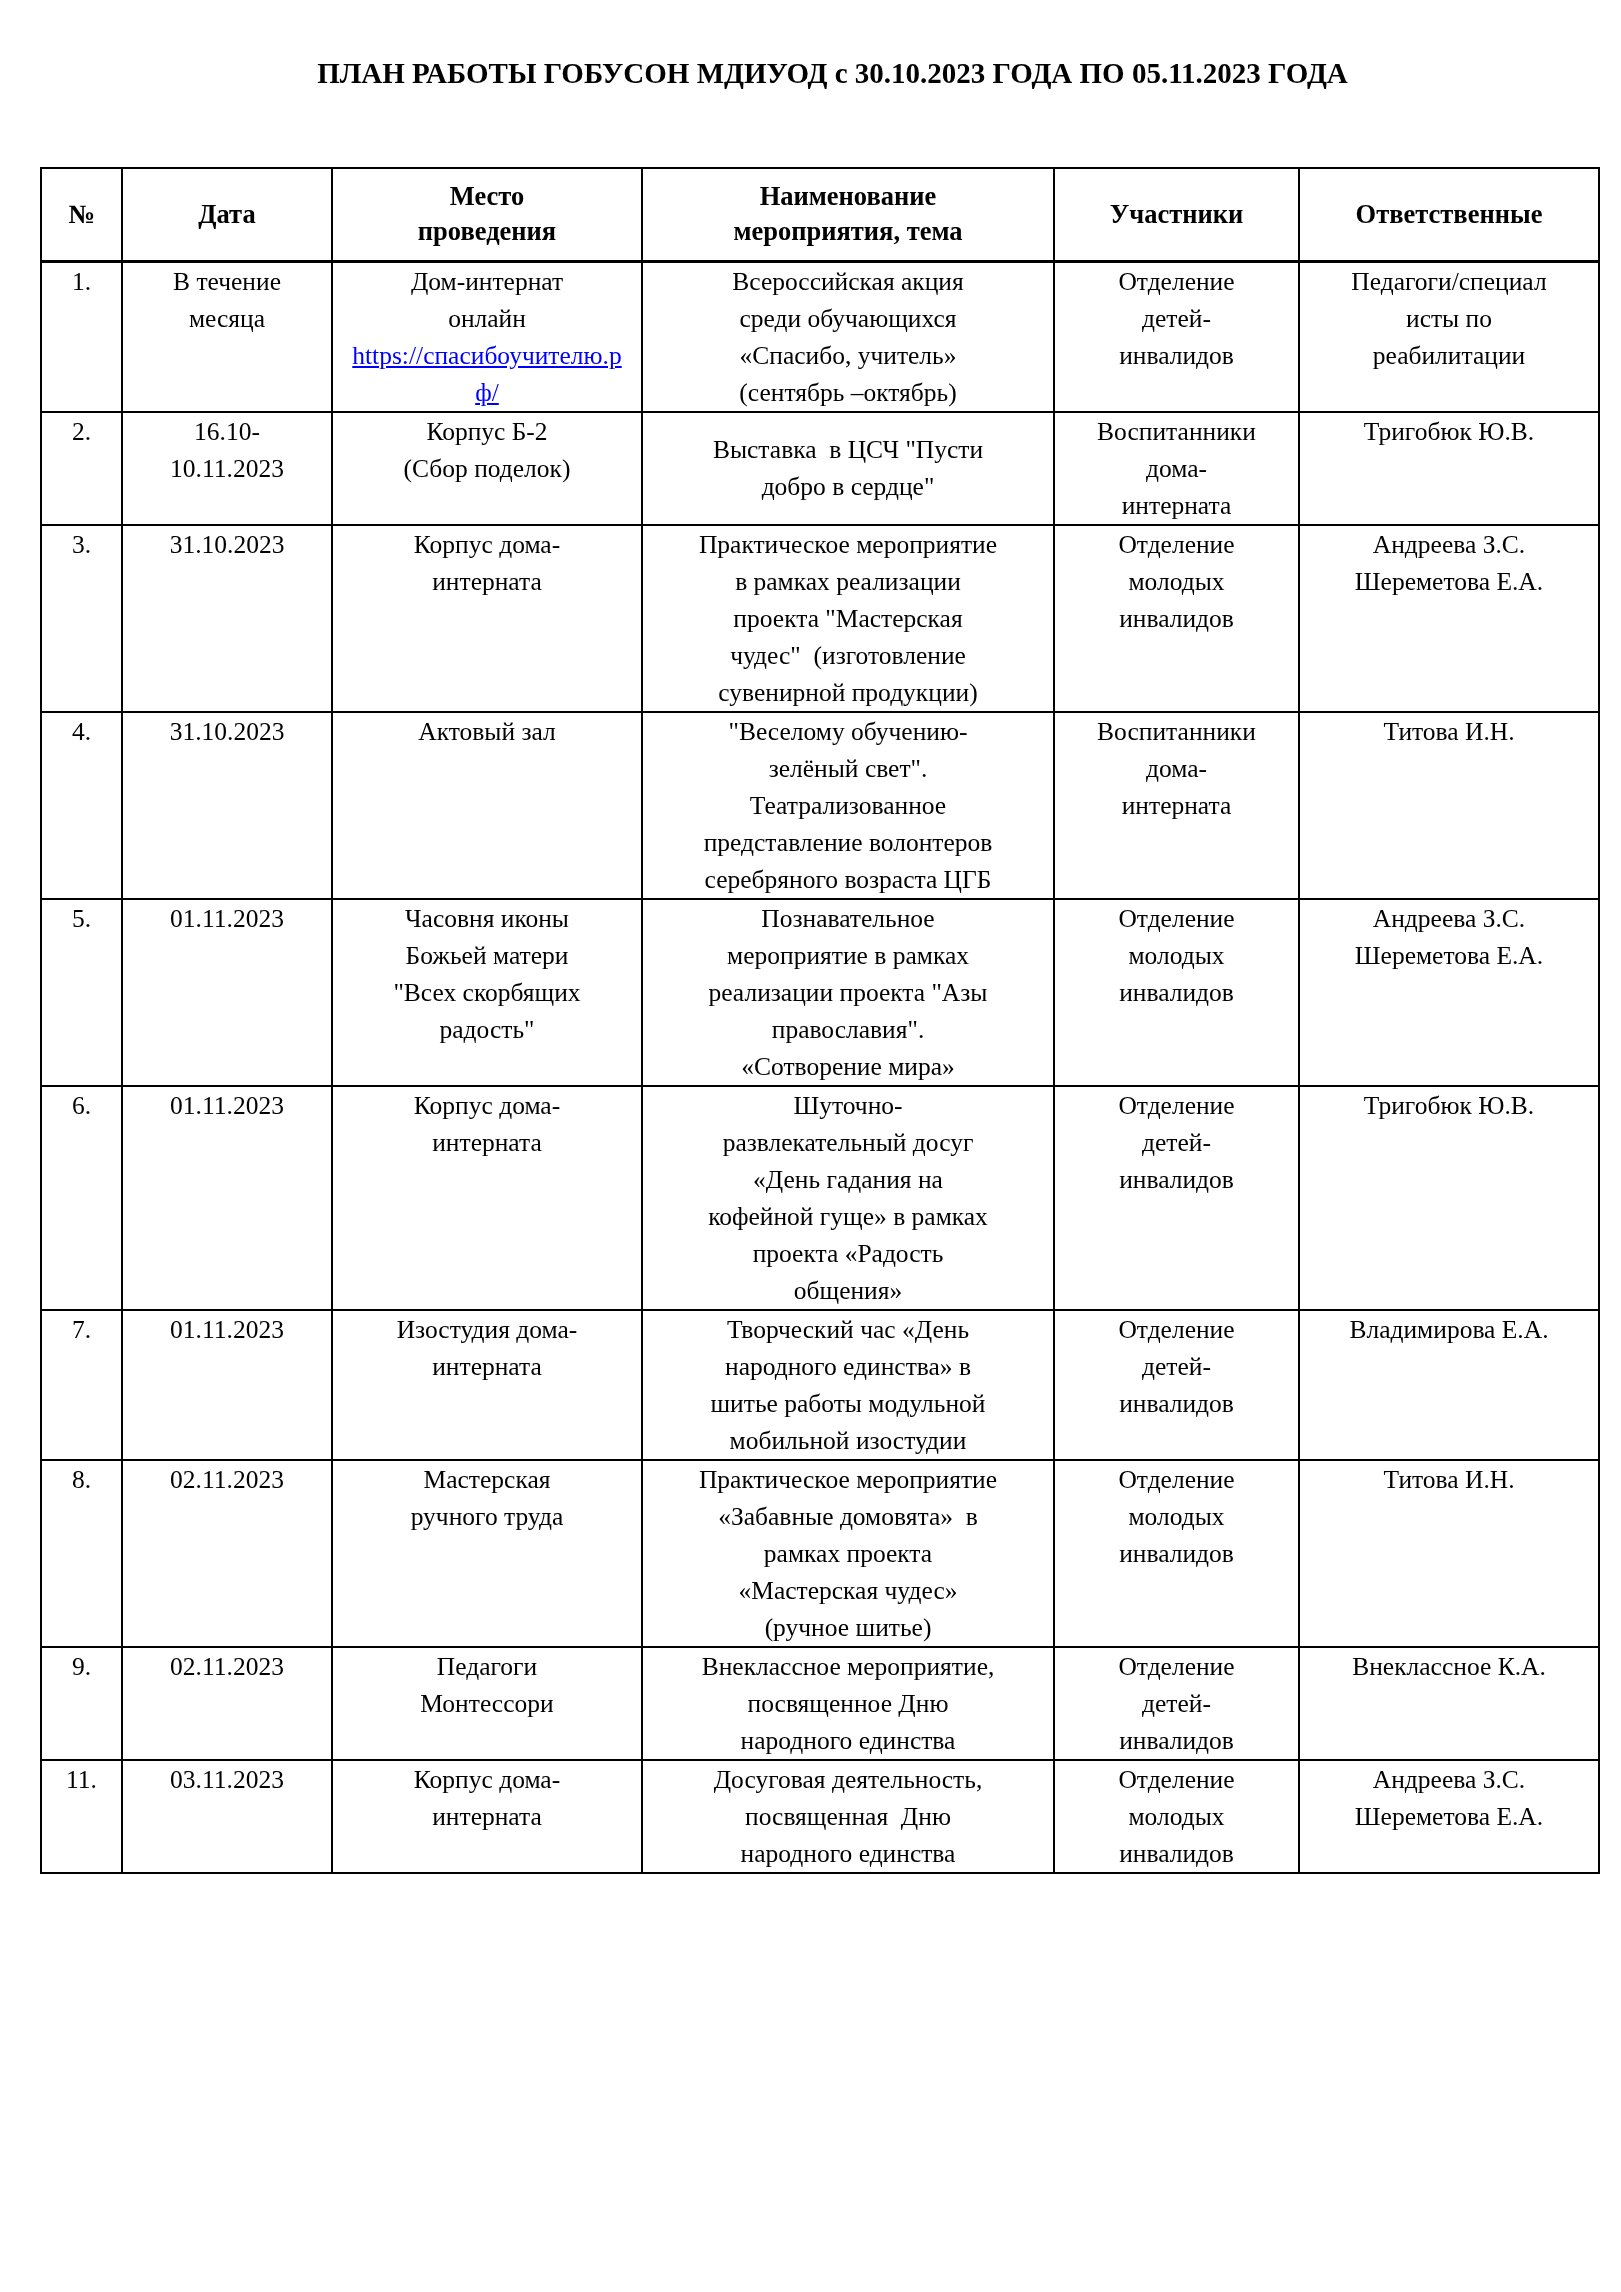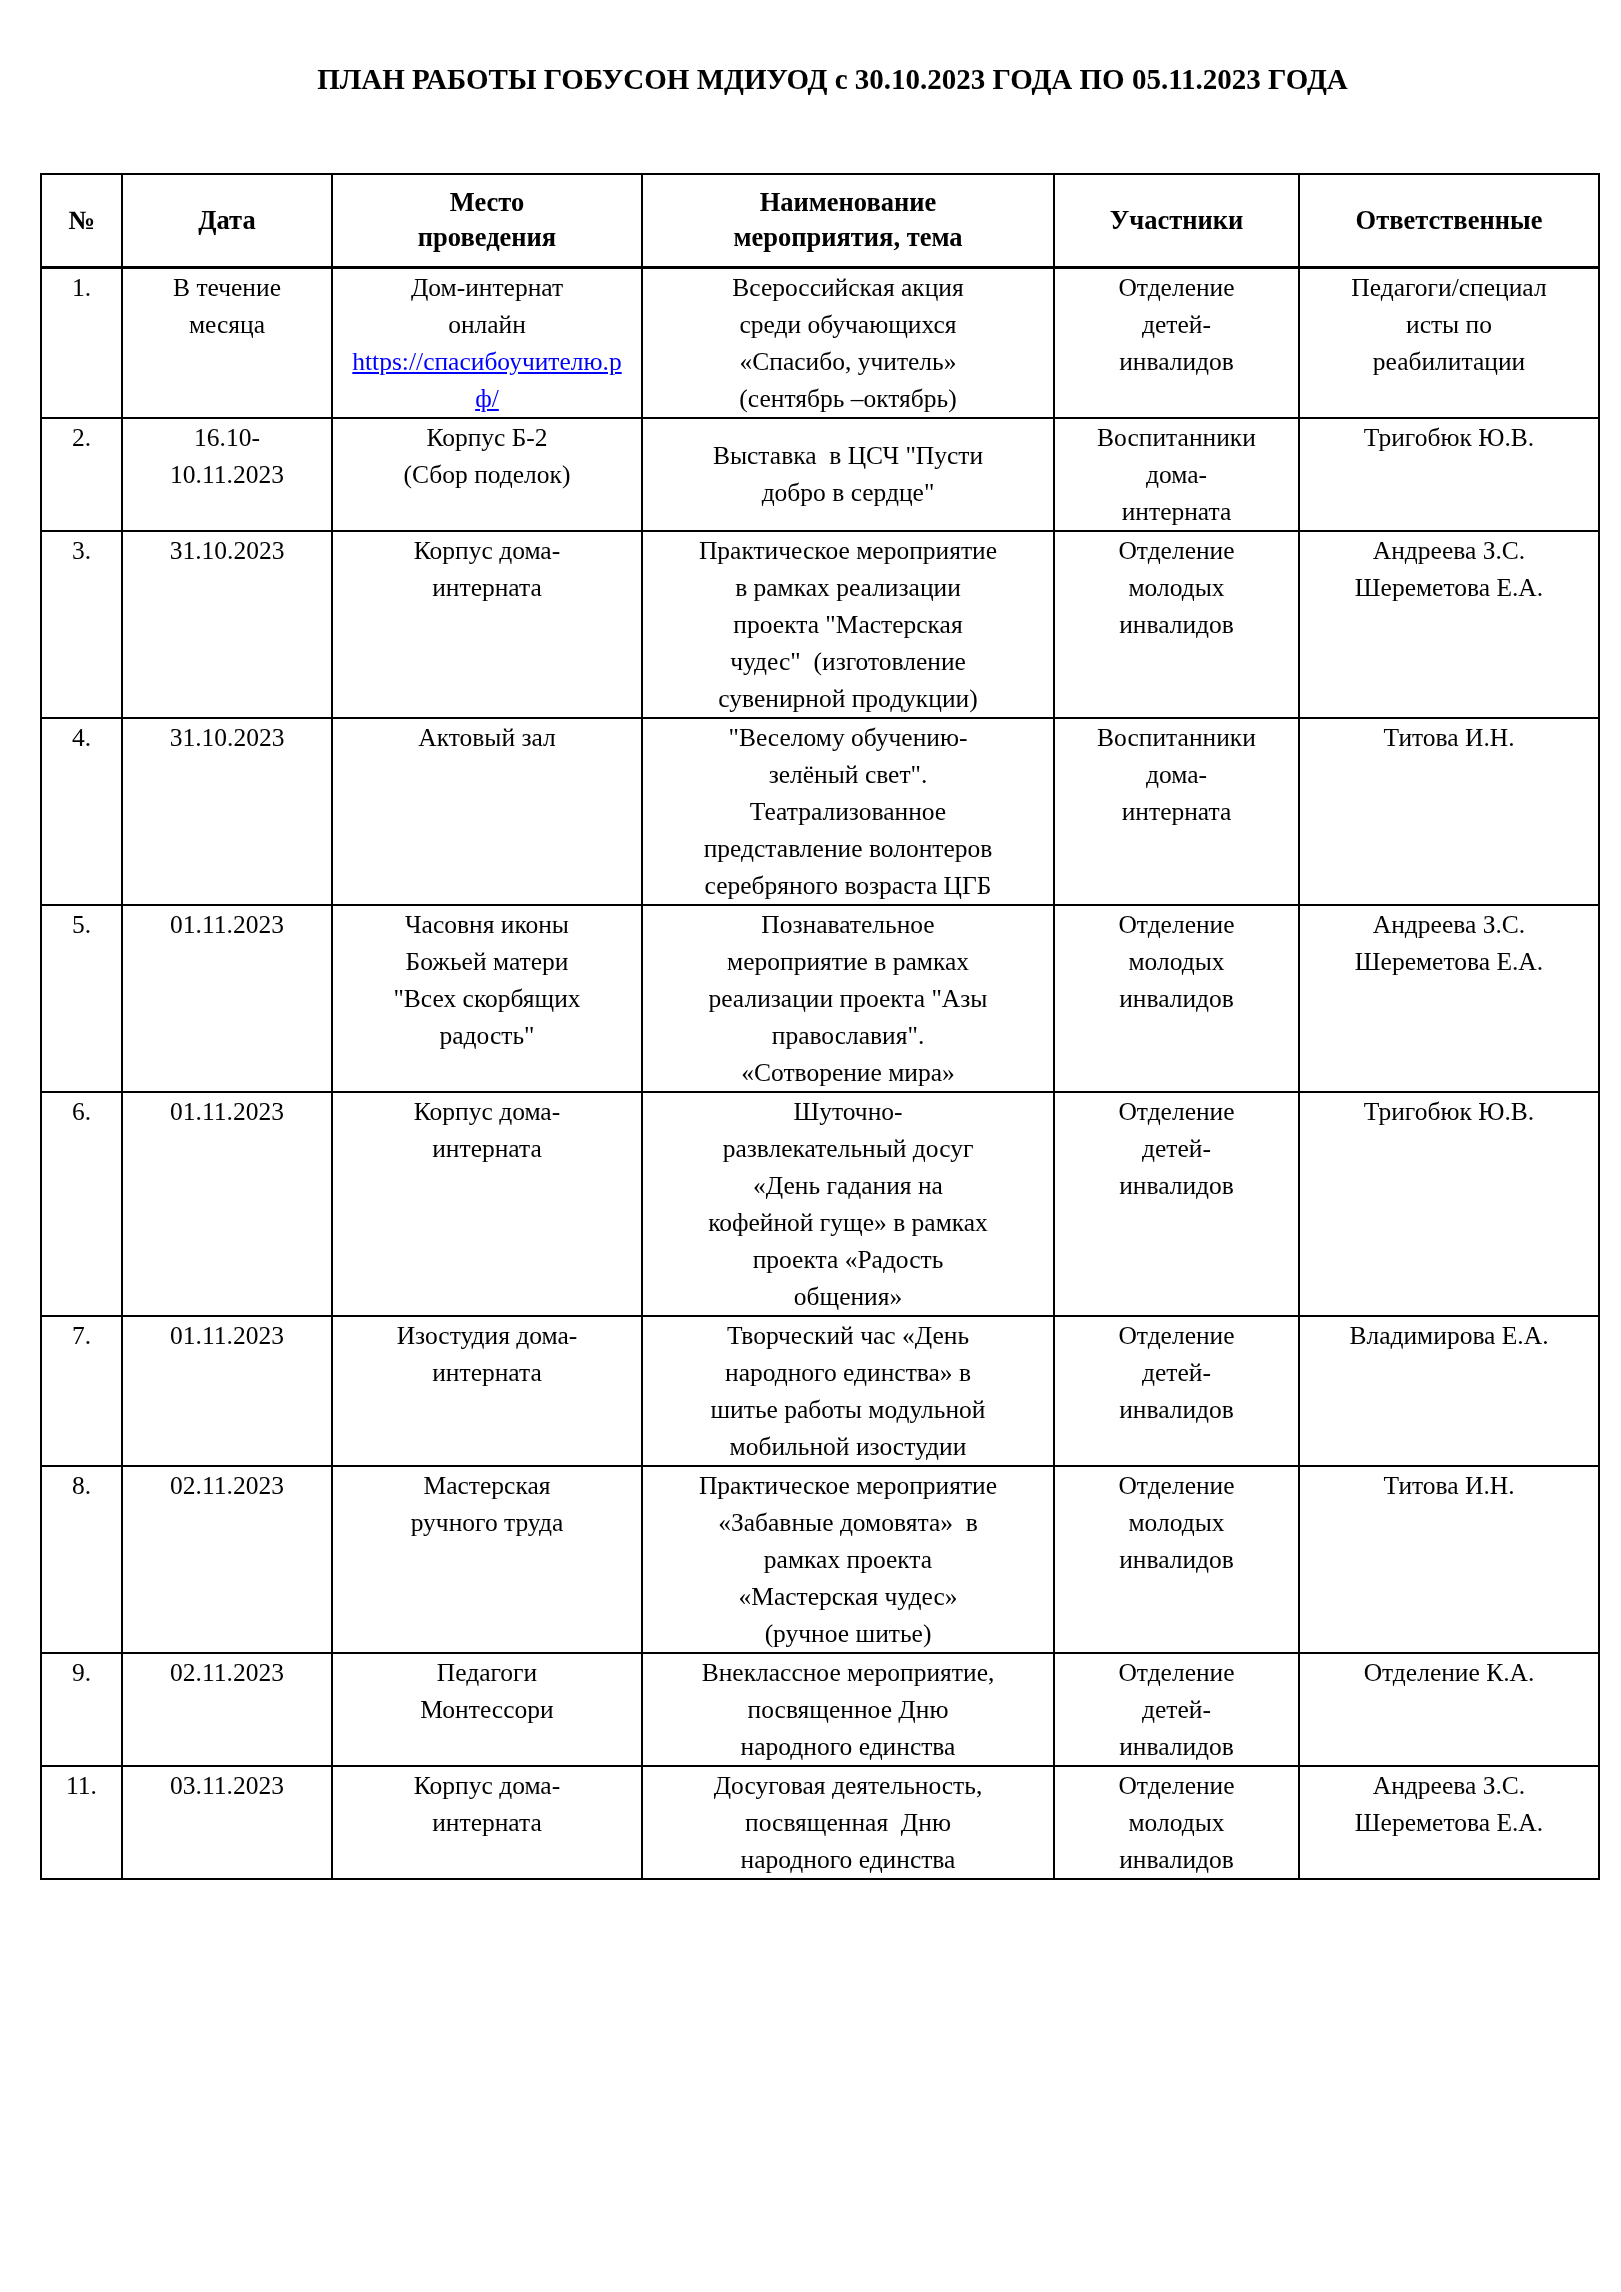--- a/index.html
+++ b/index.html
@@ -11,21 +11,21 @@
     width: 1621px;
     height: 2293px;
     background: #ffffff;
     color: #000000;
     font-family: "Liberation Serif", "DejaVu Serif", serif;
     box-sizing: border-box;
     padding-top: 45px;
     overflow: hidden;
   }
   .doc-title {
-    margin: 17px;
+    margin: 11px;
     font-size: 29px;
     line-height: 35px;
     font-weight: bold;
     text-align: center;
     white-space: pre-line;
     padding-left: 44px;
   }
   table.plan {
     border-collapse: collapse;
     table-layout: fixed;
@@ -228,21 +228,21 @@
           <td>9.</td>
           <td>02.11.2023</td>
           <td>Педагоги
 Монтессори</td>
           <td>Внеклассное мероприятие,
 посвященное Дню
 народного единства</td>
           <td>Отделение
 детей-
 инвалидов</td>
-          <td>Отделение К.А.</td>
+          <td>Внеклассное К.А.</td>
         </tr>
         <tr>
           <td>11.</td>
           <td>03.11.2023</td>
           <td>Корпус дома-
 интерната</td>
           <td>Досуговая деятельность,
 посвященная  Дню
 народного единства</td>
           <td>Отделение

